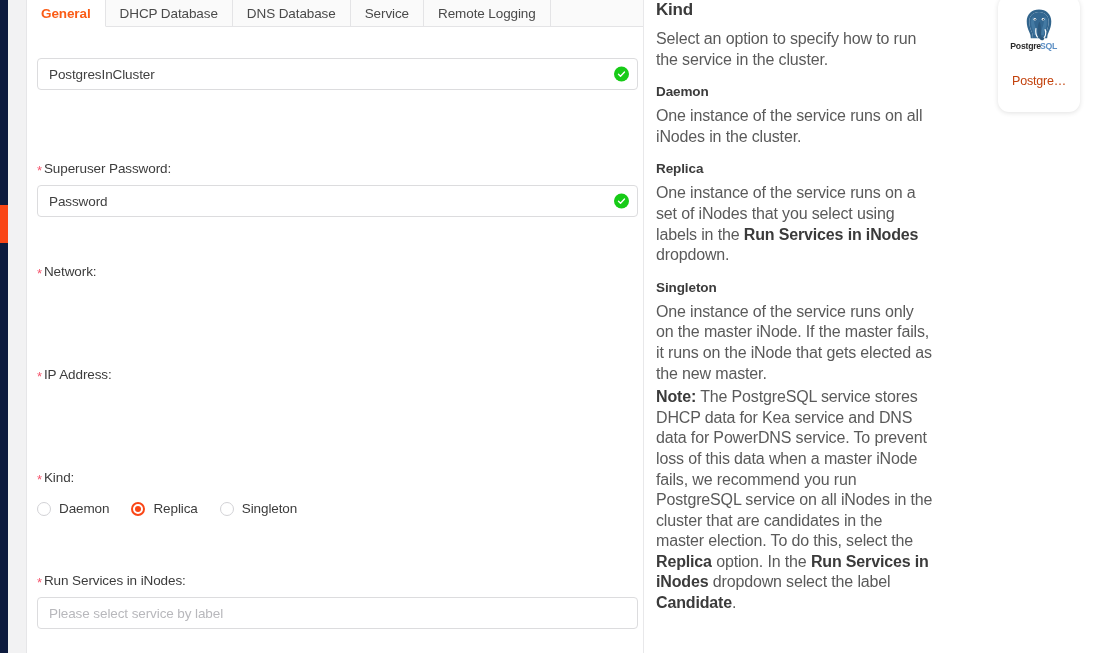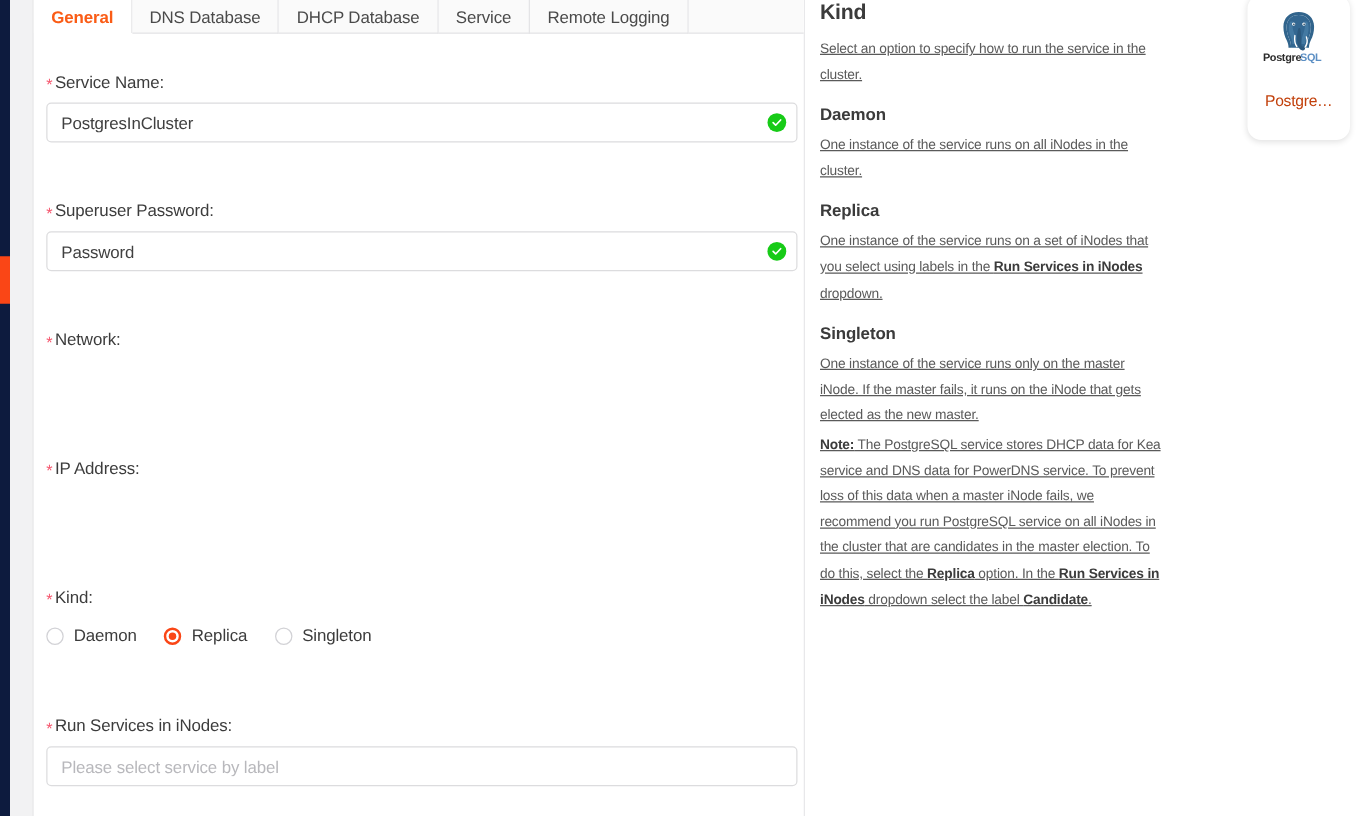--- a/index.html
+++ b/index.html
@@ -229,25 +229,24 @@
   }
   #help-panel h4 {
     margin: 14px 0 7px 0;
     font-size: 13.5px;
     font-weight: bold;
     color: #3b3b3b;
     letter-spacing: -0.1px;
   }
   #help-panel p {
     margin: 0 0 3px 0;
-    font-size: 11px;
+    font-size: 16px;
     line-height: 20.6px;
     color: #5a5a5a;
     letter-spacing: -0.15px;
-    text-decoration: underline;
   }
   #help-panel p b { color: #3b3b3b; font-weight: bold; }
   #help-note { margin-top: 22px; }
 
   
   #logo-card {
     position: absolute;
     left: 998px;
     top: -4px;
     width: 82px;
@@ -280,40 +279,37 @@
 </div>
 <div id="gutter"></div>
 
 <div id="form-panel">
 
   <div id="tabbar">
     <div class="tab active">
       <span>General</span>
     </div>
     <div class="tab">
+      <span>DHCP Database</span>
+    </div>
+    <div class="tab">
       <span>DNS Database</span>
-    </div>
-    <div class="tab">
-      <span>DHCP Database</span>
     </div>
     <div class="tab">
       <span>Service</span>
     </div>
     <div class="tab">
       <span>Remote Logging</span>
     </div>
     <div id="tab-filler"></div>
   </div>
 
   <div id="form-body">
 
     <div class="field" style="top:31px;">
-      <div class="field-label">
-        <span class="req-star">*</span><span>Service Name:</span>
-      </div>
       <div class="input-box">
         <span class="input-value">PostgresInCluster</span>
         <span class="ok-badge">
           <svg width="9" height="9" viewBox="0 0 12 12">
               <path d="M2 6.2 L4.7 8.9 L10 3.3" fill="none" stroke="#ffffff" stroke-width="1.8" stroke-linecap="round" stroke-linejoin="round"></path>
             </svg>
         </span>
       </div>
     </div>
 

